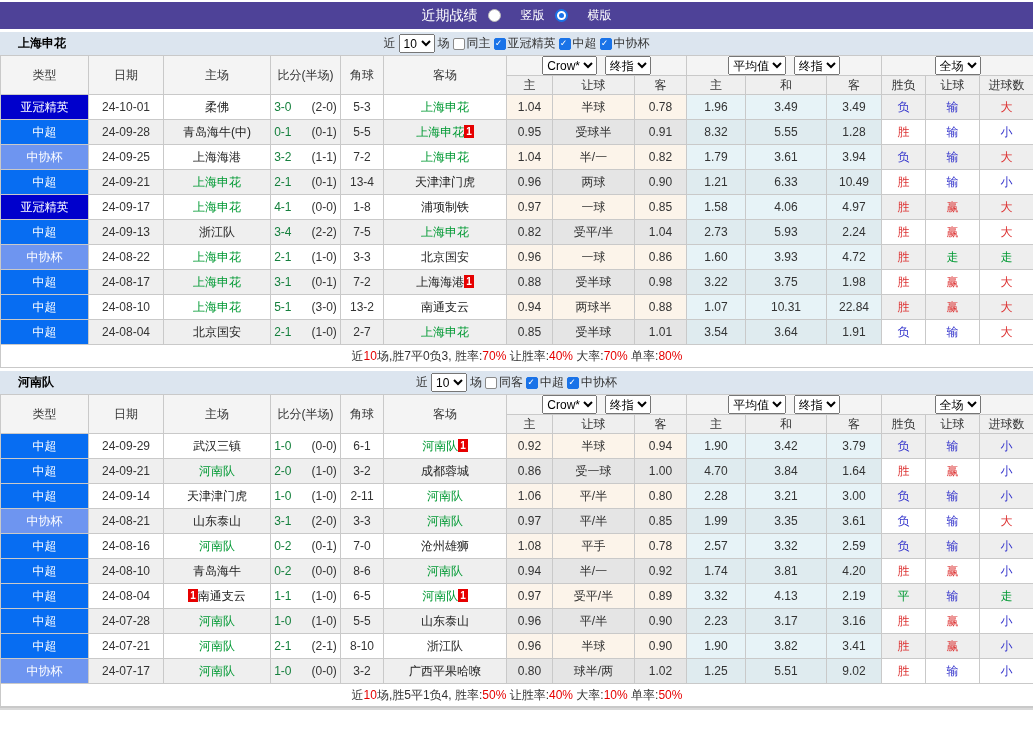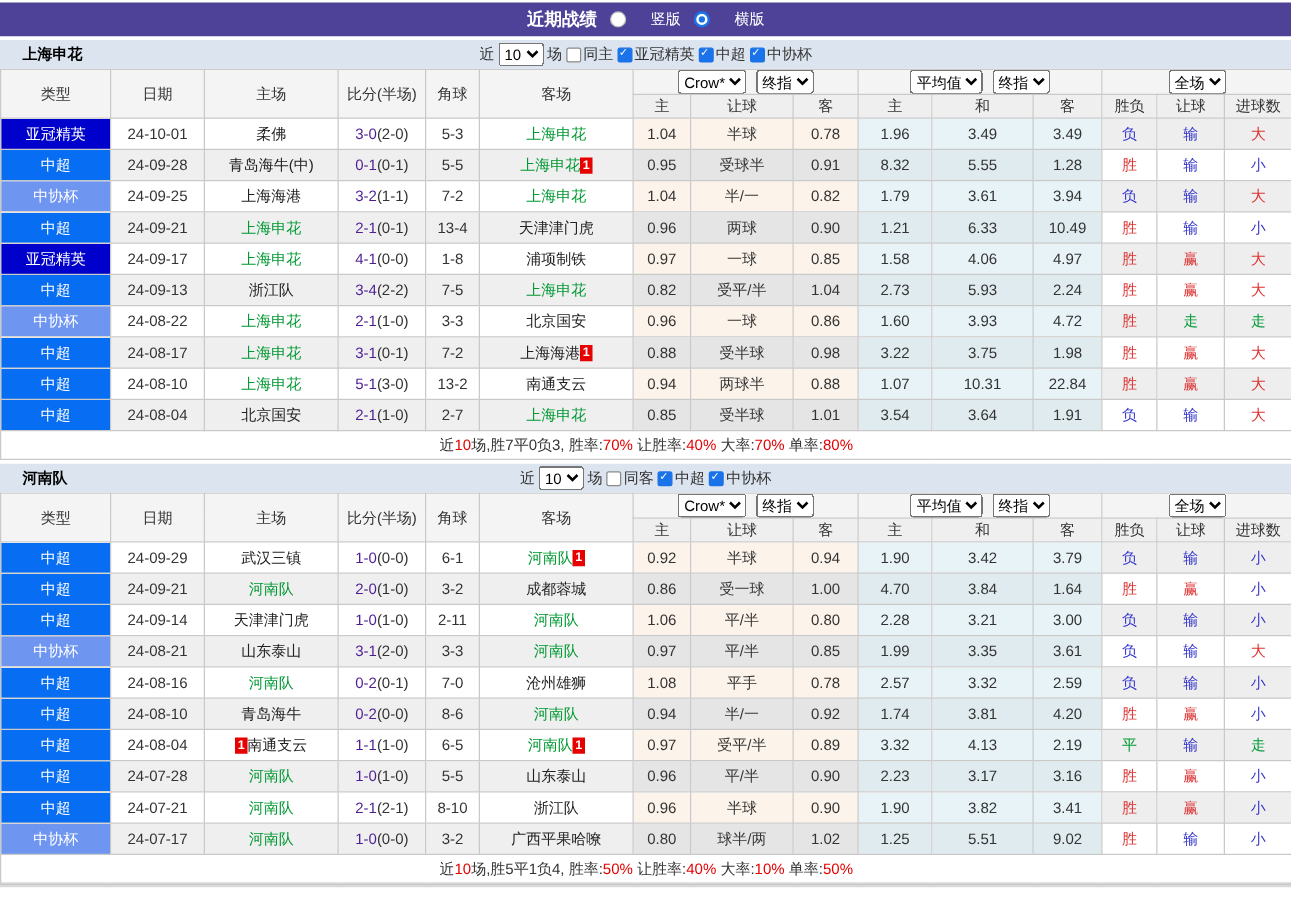--- a/index.html
+++ b/index.html
@@ -6,21 +6,21 @@
   html,body { margin:0; padding:0; background:#fff; }
   body {
     width:1033px;
     font-family:"Liberation Sans","DejaVu Sans",sans-serif;
     font-size:12px; color:#333;
   }
   .title-bar {
     margin-top:2px; height:27px; background:#4e4298; color:#fff;
     display:flex; align-items:center; justify-content:center; gap:10px;
   }
-  .title-bar .title { font-size:14px; font-weight:bold; }
+  .title-bar .title { font-size:14px; font-weight:normal; }
   .radio-opt { display:inline-flex; align-items:center; gap:20px; cursor:pointer; }
   .radio { width:13px; height:13px; border-radius:50%; background:#fff; border:1px solid #bbb; display:inline-block; position:relative; }
   .radio.sel { border:2px solid #1a73e8; }
   .radio.sel::after { content:""; position:absolute; left:50%; top:50%; width:5px; height:5px; margin:-2.5px 0 0 -2.5px; border-radius:50%; background:#1a73e8; }
   .section-bar {
     margin-top:3px; height:23px; background:#dce5ef; position:relative;
     display:flex; align-items:center; justify-content:center;
   }
   .section-bar .team { position:absolute; left:18px; font-weight:bold; color:#000; }
   .filters { display:inline-flex; align-items:center; gap:3px; }
@@ -40,22 +40,22 @@
   tr.r0 .base { background:#fff; }
   tr.r1 .base { background:#efefef; }
   tr.r0 .odds { background:#fcf4ea; }
   tr.r1 .odds { background:#e5e5e5; }
   tr.r0 .avg  { background:#e7f3f7; }
   tr.r1 .avg  { background:#dfebef; }
   tr.r0 .res  { background:#eeeeee; }
   tr.r1 .res  { background:#ffffff; }
   .tname { color:#222; cursor:pointer; }
   .tname.self { color:#009933; }
-  .ft { color:#4c1d95; }
-  .ht { color:#333; }
+  .ft { color:#15803d; }
+  .ht { color:#333;padding-left:20px; }
   .badge { display:inline-block; background:#e60000; color:#fff; font-size:10px; font-weight:bold;
            line-height:13px; padding:0 2px; vertical-align:1px; }
   .c-red { color:#dd3333; }
   .c-blue { color:#3333cc; }
   .c-green { color:#009933; }
   td.summary { background:#fff; height:23px; }
   .sum-dark { color:#333; }
   .sum-red { color:#e60000; }
   .bottom-strip { height:3px; background:#d9d9d9; border-top:1px solid #c9c9c9; }
 </style>

